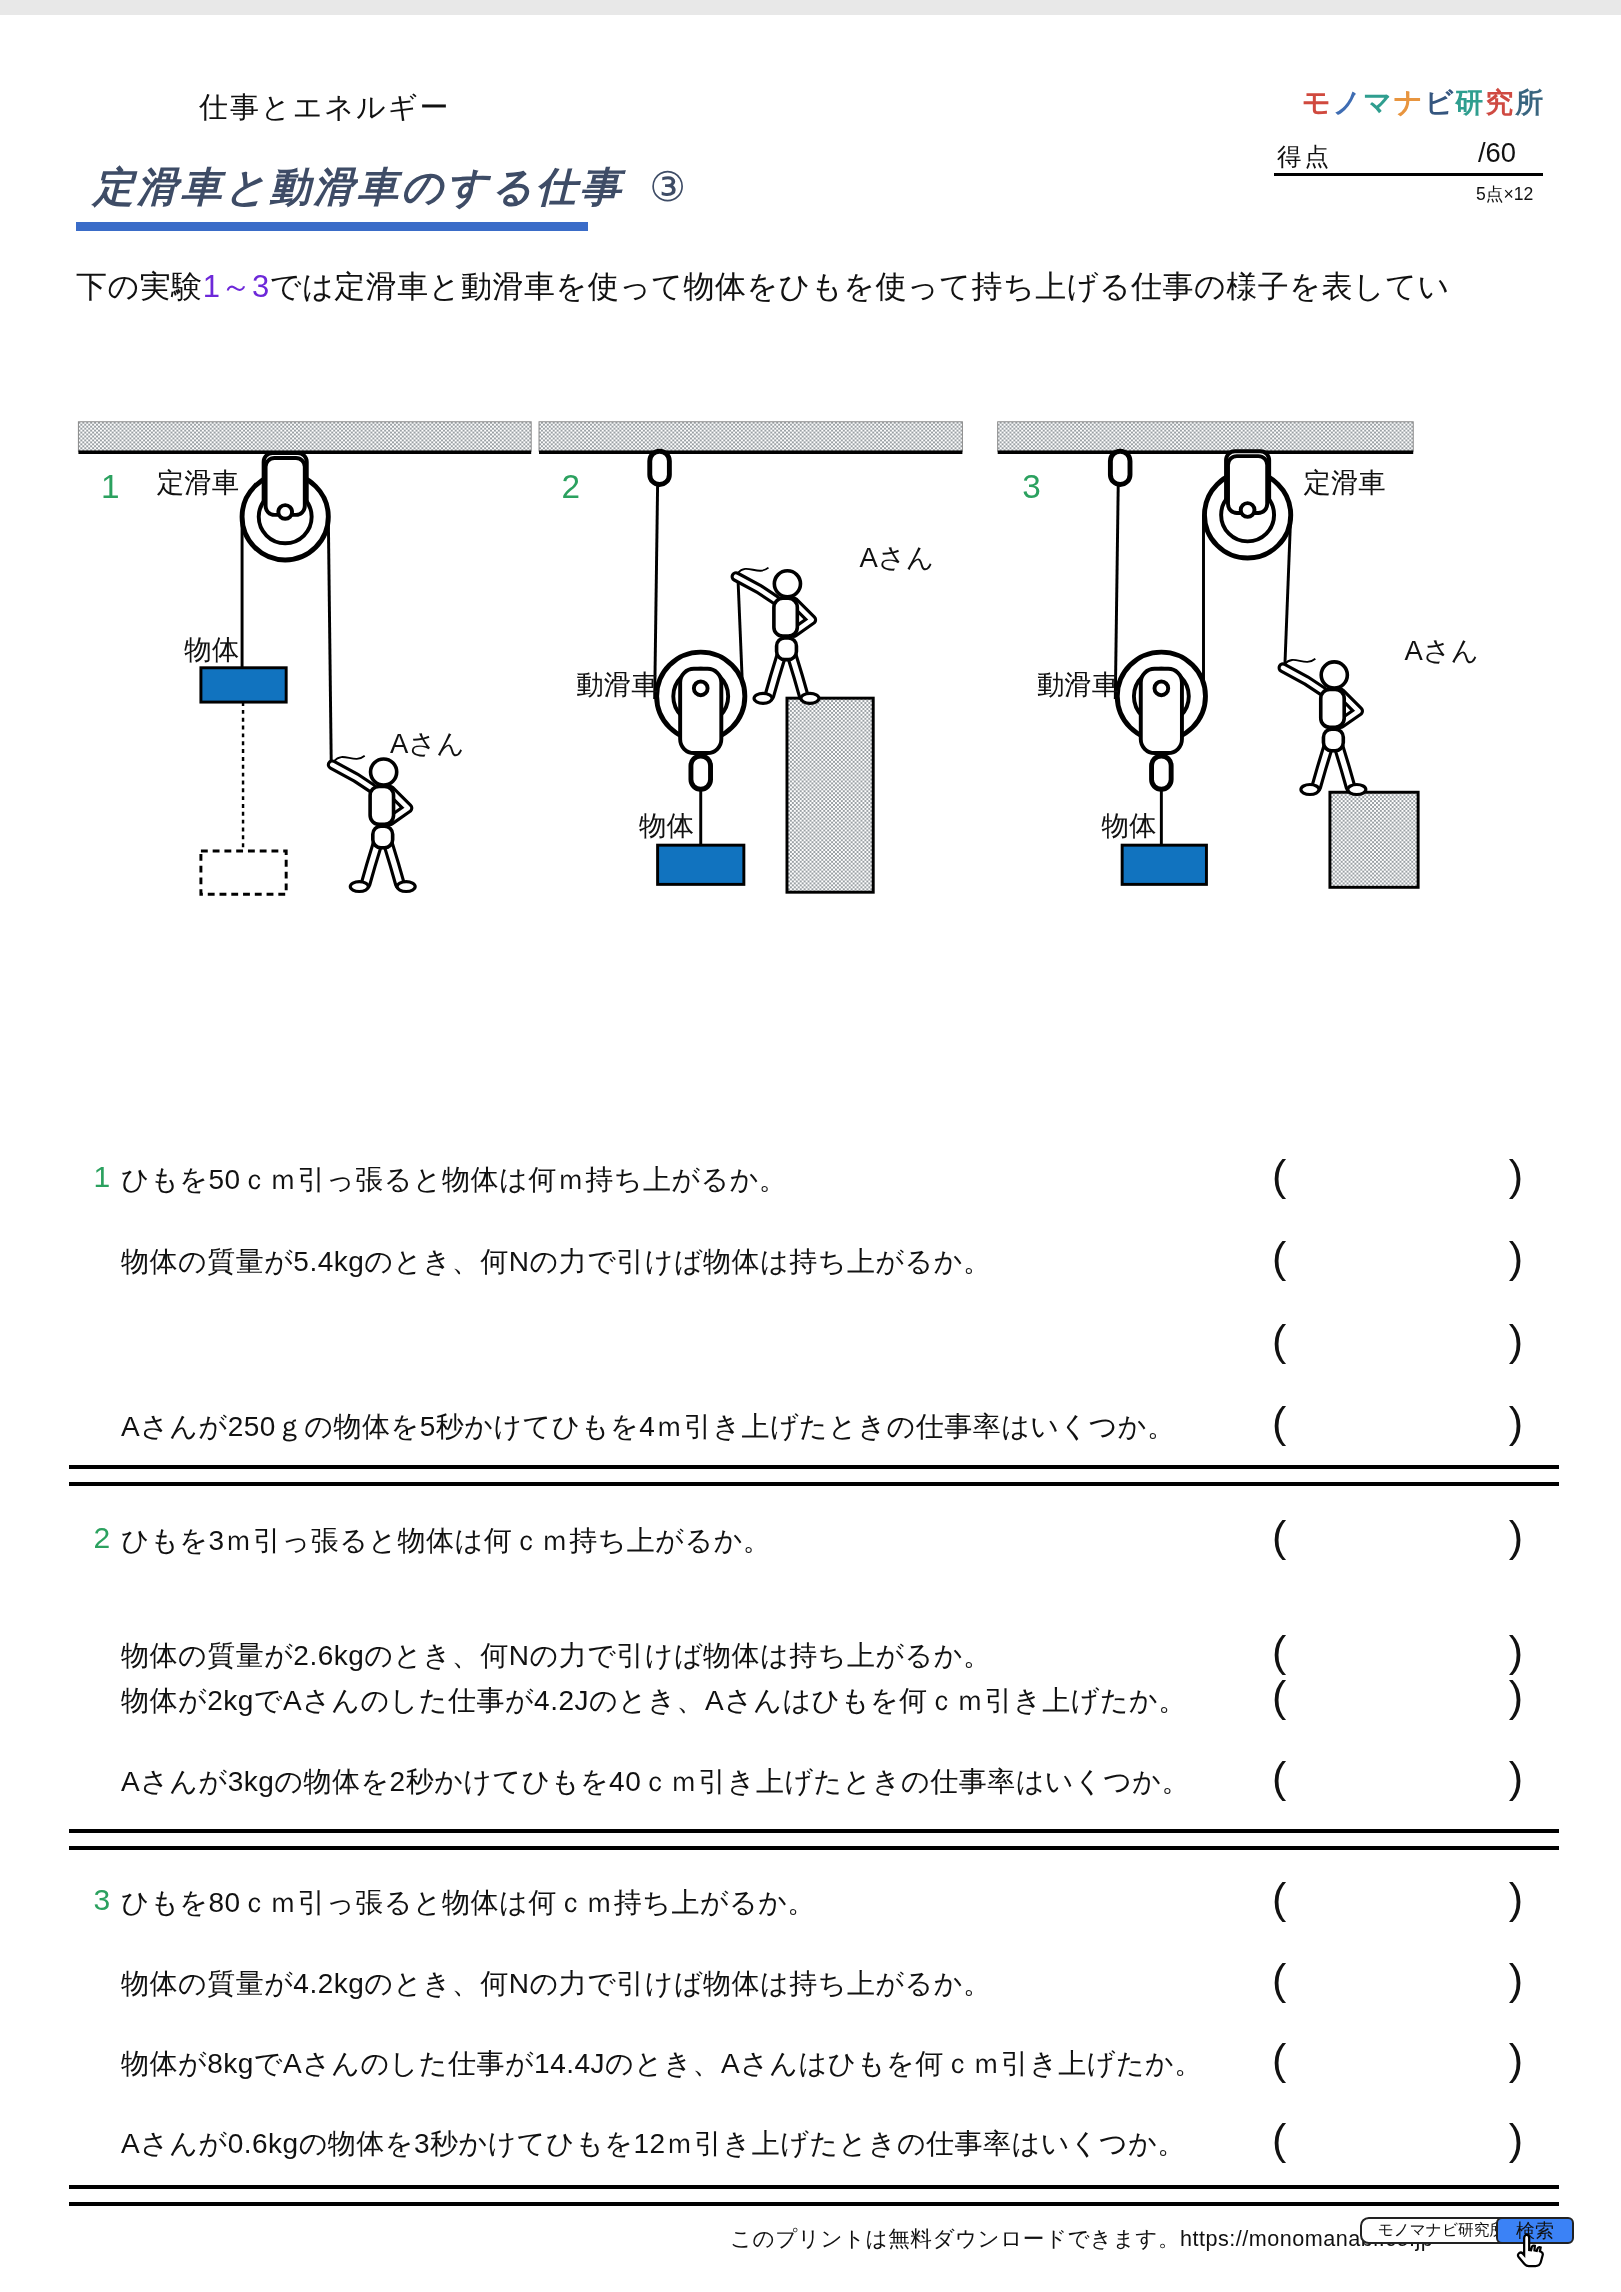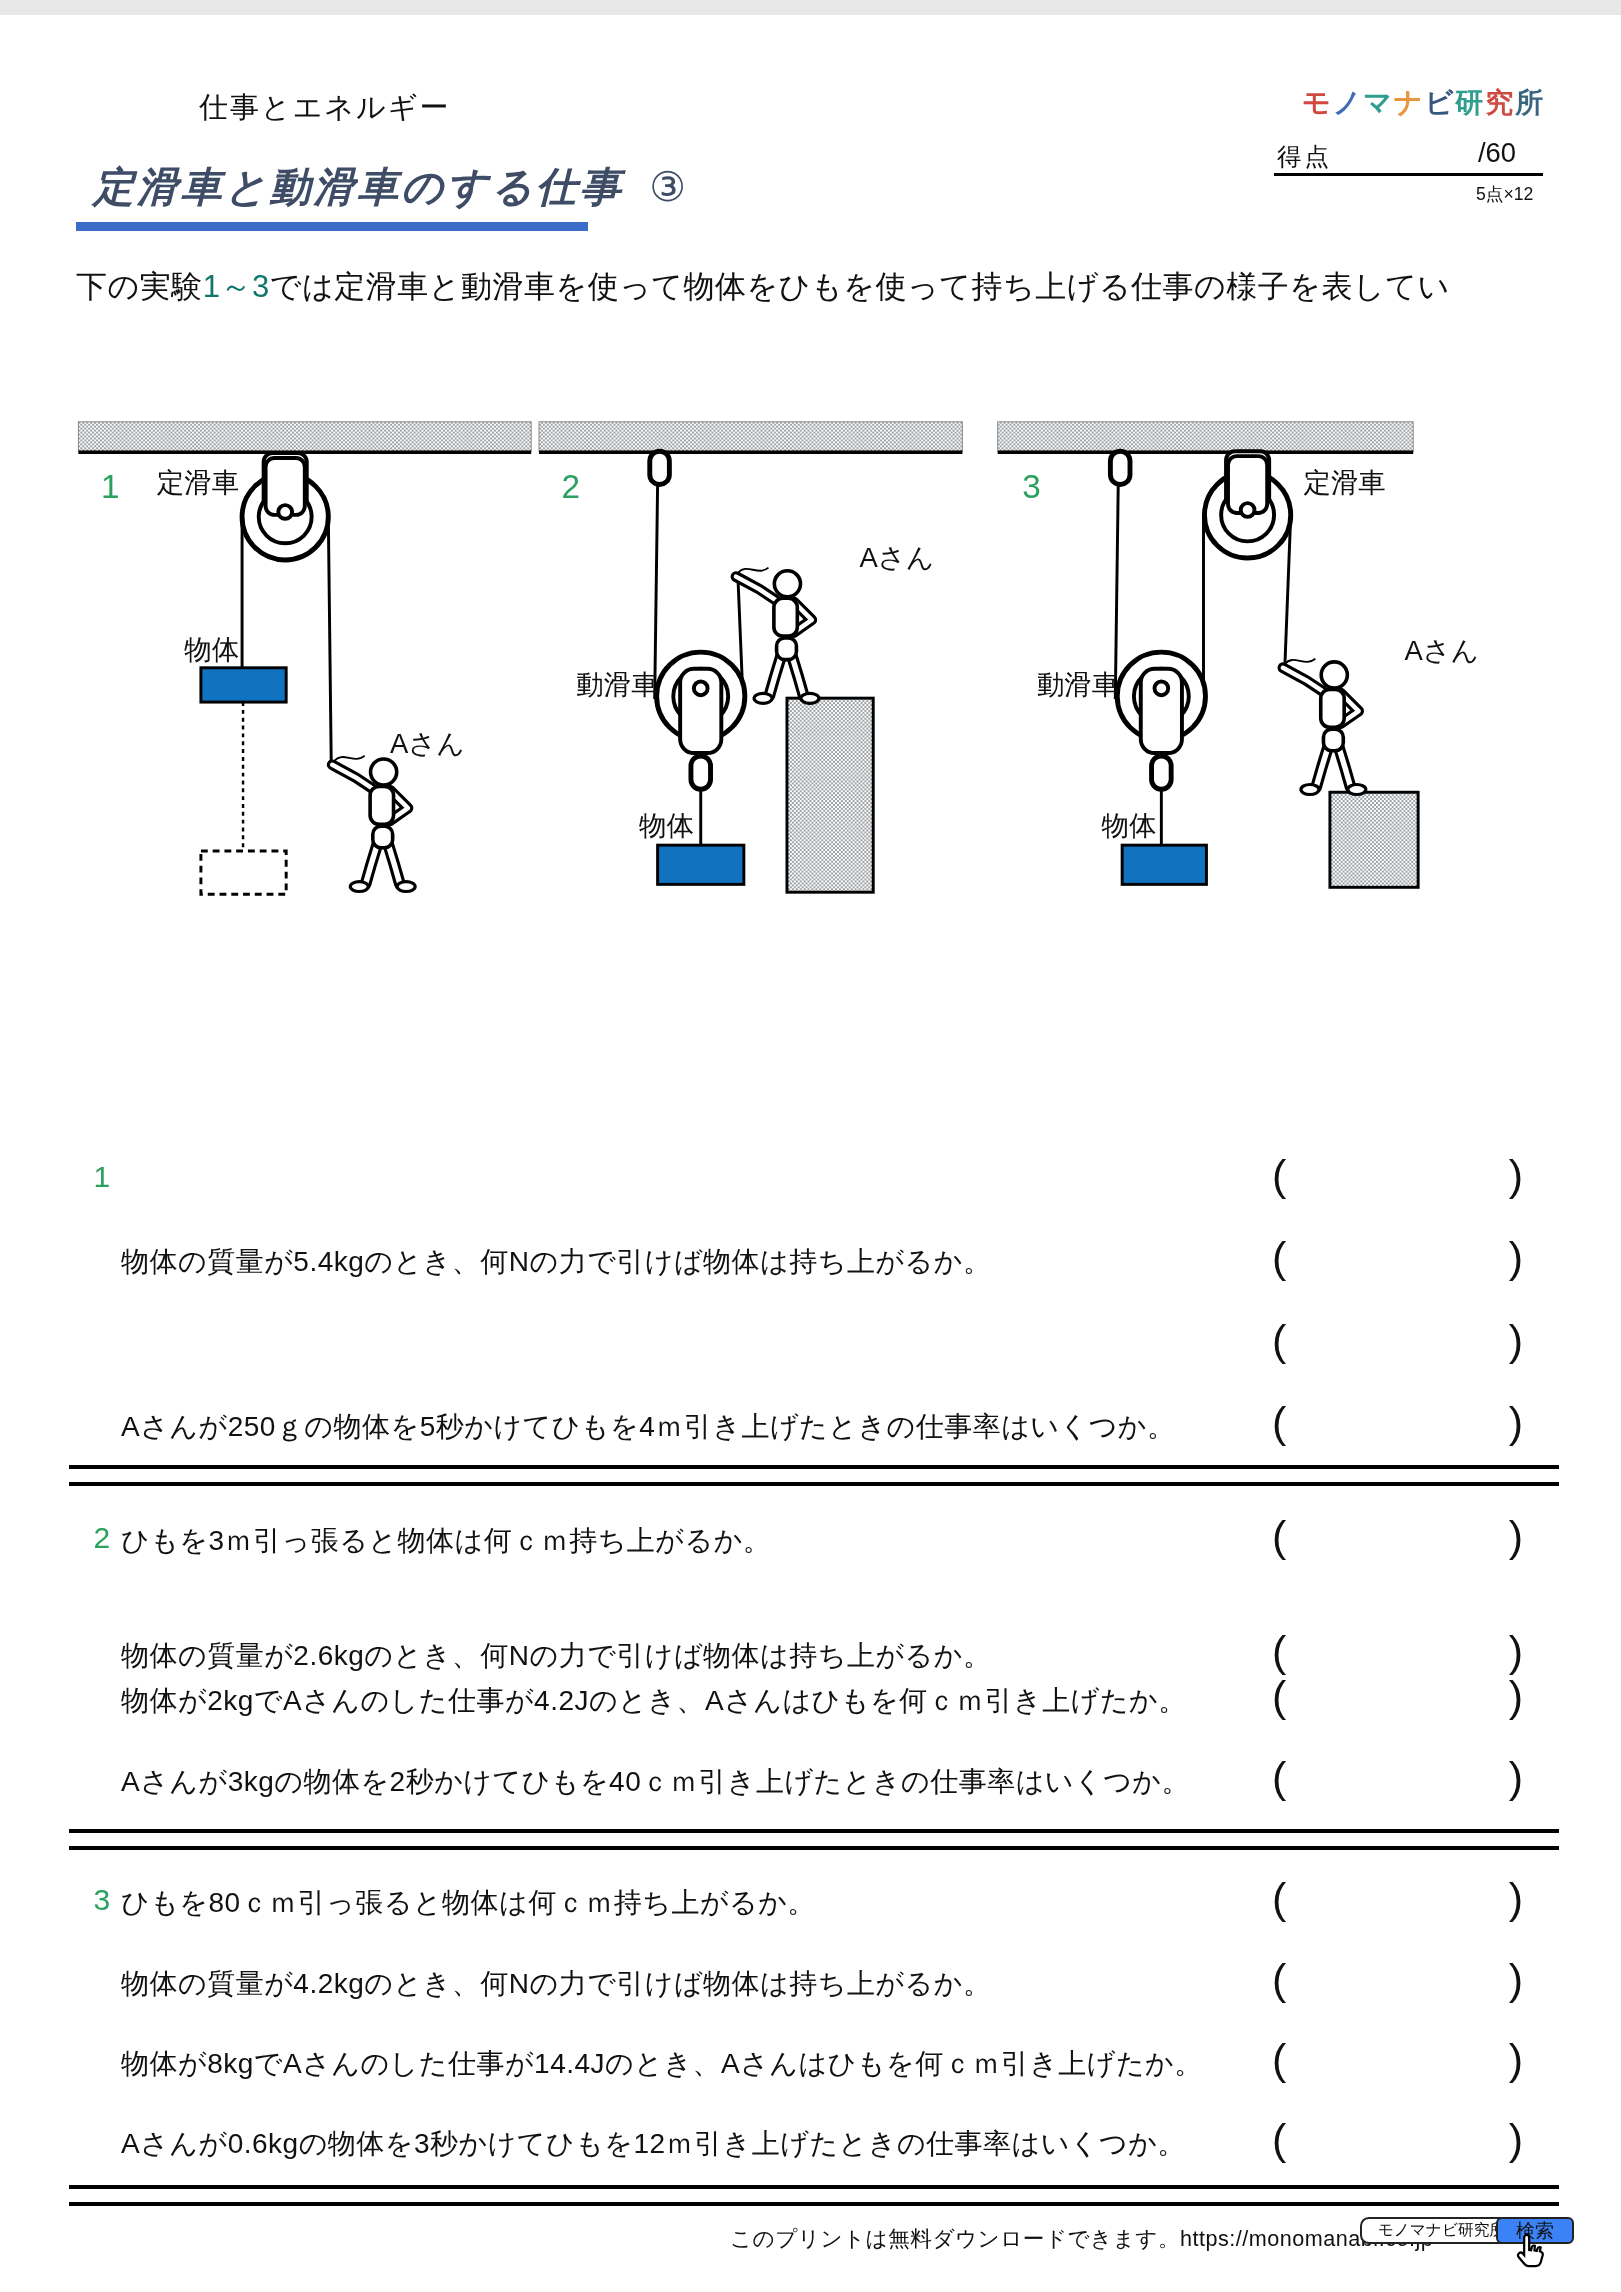--- a/index.html
+++ b/index.html
@@ -14,21 +14,21 @@
   .title{left:93px; top:145px; font-size:41px; font-weight:bold; color:#3e4c66; letter-spacing:2.9px;font-style:italic;}
   .title .num{margin-left:25.5px; font-weight:normal;}
   .title-bar{left:76px; top:207px; width:512px; height:8.8px; background:#3a6cc8;}
   .logo{left:1302px; top:69px; font-size:28px; font-weight:bold; letter-spacing:2px; white-space:nowrap;}
   .score-label{left:1277px; top:125px; font-size:24.5px; letter-spacing:2.9px;}
   .score-total{left:1478px; top:122px; font-size:27.4px;}
   .score-line{left:1274px; top:158px; width:269px; height:2.5px; background:#000;}
   .points-note{left:1476px; top:167px; font-size:17.6px;}
   
   .instructions{left:76px; top:251px; width:1500px; font-size:31px; line-height:1.33; letter-spacing:0.5px;}
-  .green{color:#0f766e;}
+  .green{color:#6d28d9;}
   
   .qrow{position:absolute; left:76px; right:98px; height:55px; display:flex; align-items:center;}
   .qnum{position:absolute; left:17.6px; top:7.8px; font-size:30px; color:#2ba15f; width:29px;}
   .qtext{margin-left:45px; font-size:28px; letter-spacing:0.5px; white-space:nowrap;}
   .answer{margin-left:auto; width:251px; flex:none; display:flex; justify-content:space-between;
           font-size:43px; font-weight:300; line-height:1; transform:translateY(-3.9px);}
   .rule{position:absolute; left:69px; width:1490px; height:12.7px;
         border-top:4.9px solid #000; border-bottom:4.9px solid #000;}
   
   .footer-note{left:730px; top:2209px; font-size:21.6px; letter-spacing:0.5px; white-space:nowrap;}
@@ -153,20 +153,21 @@
       <text x="1043" y="98" font-size="34" fill="#2ba15f">3</text>
       <text x="1330" y="92" font-size="28" fill="#111">定滑車</text>
       <text x="1058" y="298" font-size="28" fill="#111">動滑車</text>
       <text x="1124" y="442" font-size="28" fill="#111">物体</text>
       <text x="1433" y="263" font-size="28" fill="#111">Aさん</text>
     </g>
   </svg>
 
   <div class="qrow" style="top:1137px">
     <span class="qnum">1</span>
+    <span class="qtext">ひもを50ｃｍ引っ張ると物体は何ｍ持ち上がるか。</span>
     <span class="answer">
         <span>(</span>
         <span>)</span>
       </span>
   </div>
   <div class="qrow" style="top:1219px">
     <span class="qtext">物体の質量が5.4kgのとき、何Nの力で引けば物体は持ち上がるか。</span>
     <span class="answer">
         <span>(</span>
         <span>)</span>

